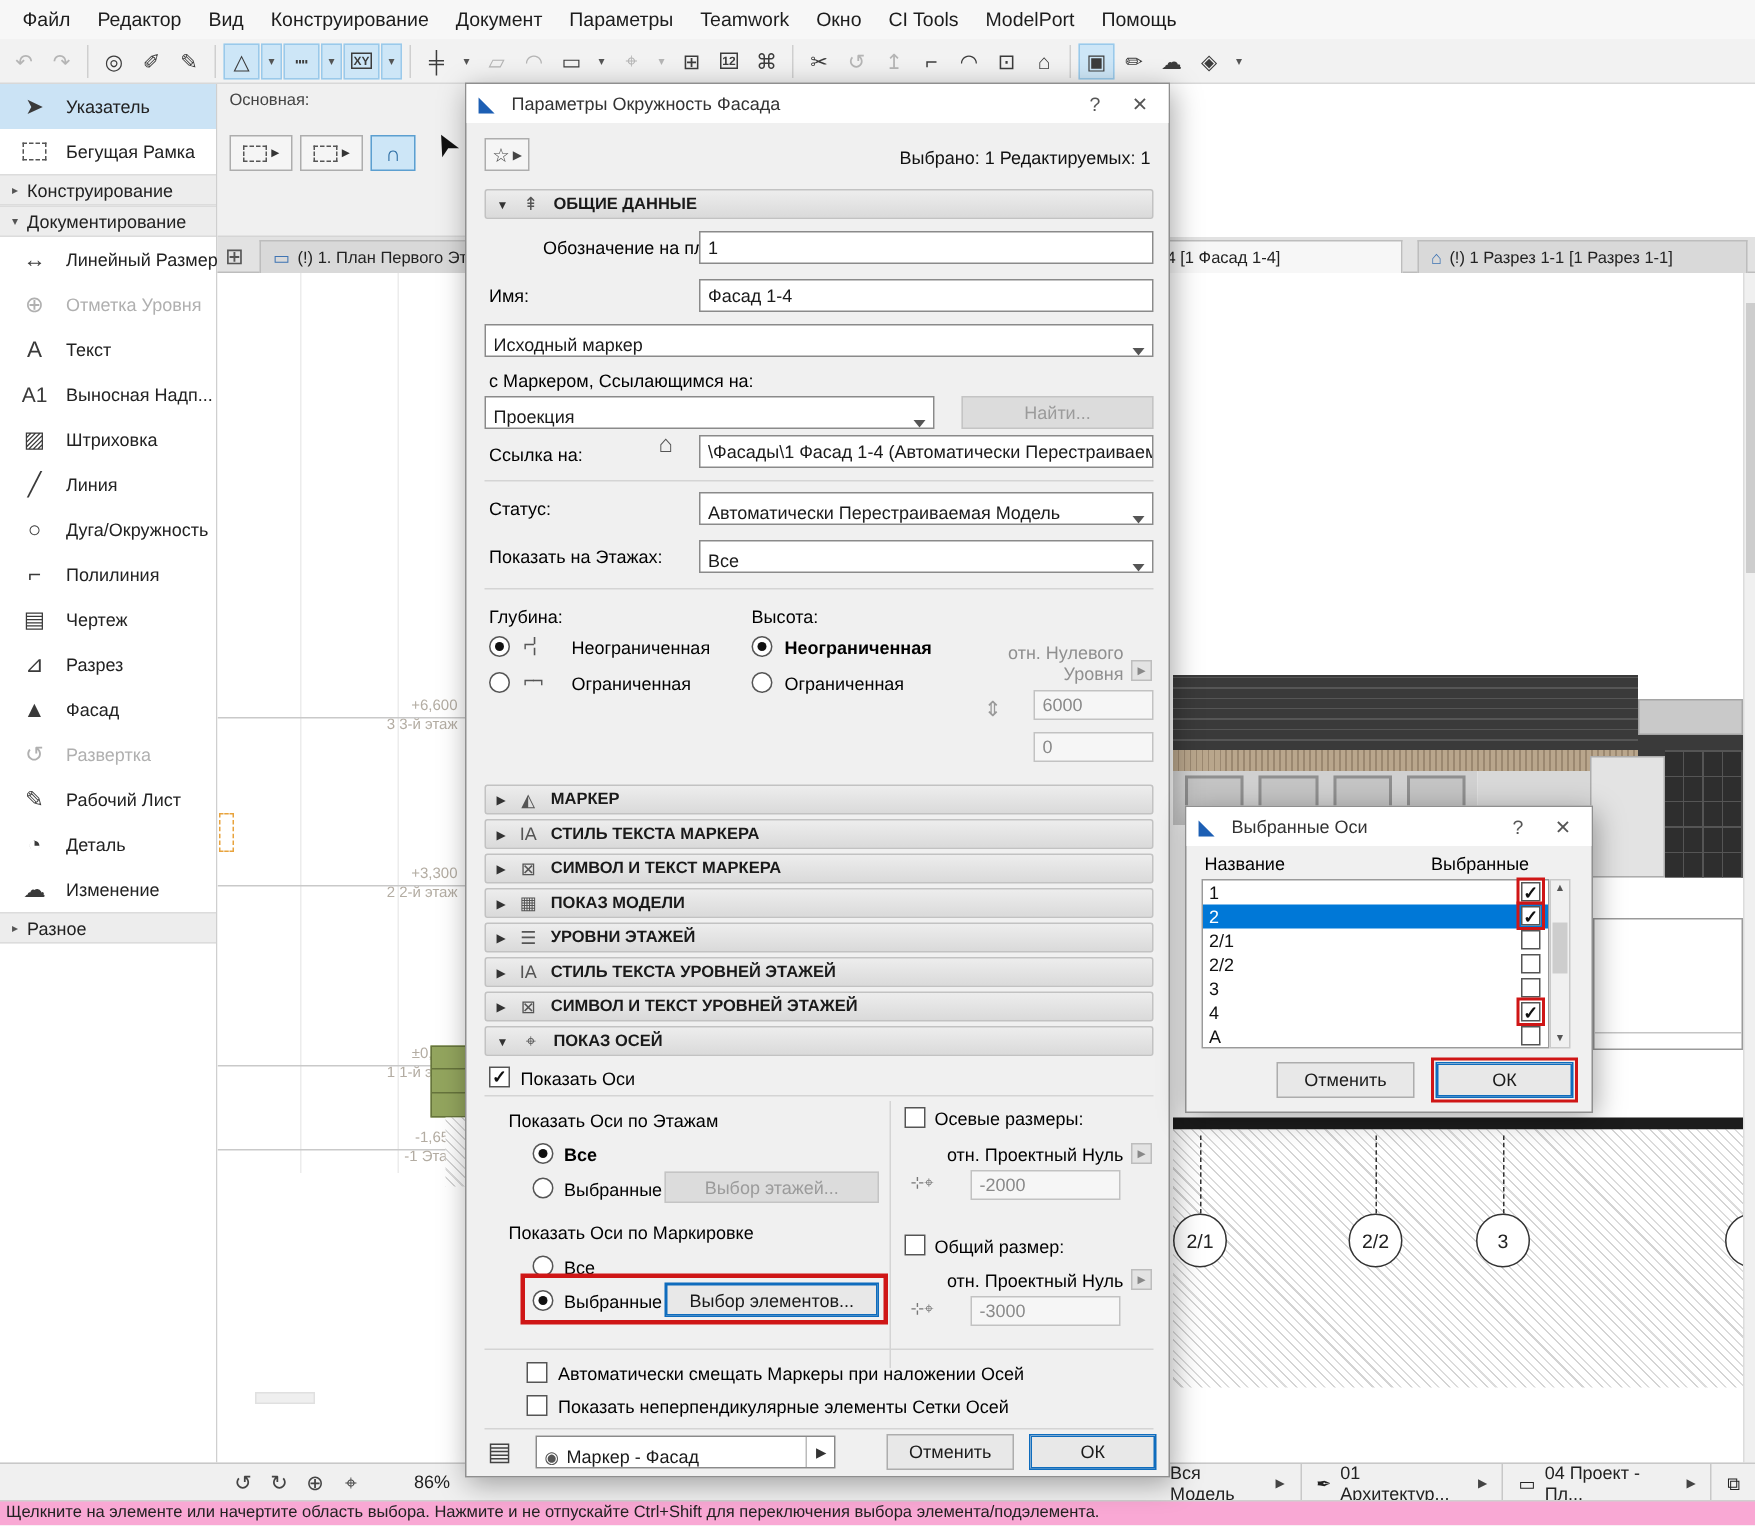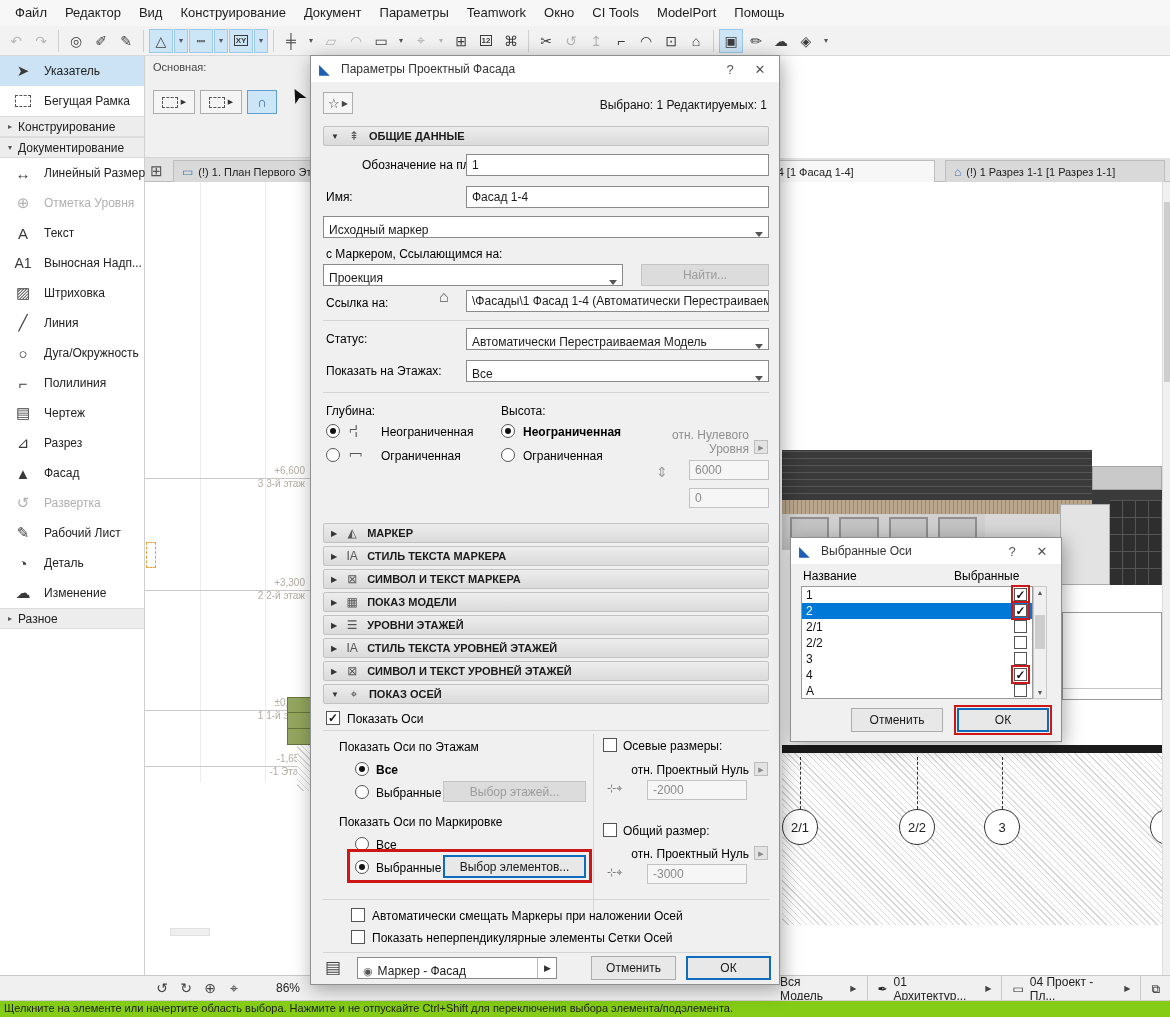--- a/index.html
+++ b/index.html
@@ -77,21 +77,21 @@
   .vthumb { position:absolute; left:1px; top:20px; width:6px; height:180px; background:#cdcdcd; }
 
   
   .bottombar { left:0; top:975px; width:1170px; height:25px; background:#f0f0f0; border-top:1px solid #c8c8c8; display:flex; align-items:center; }
   .bb-ico { width:24px; text-align:center; font-size:14px; color:#444; }
   .bb-zoom { margin-left:30px; font-size:12px; color:#222; }
   .bb-right { position:absolute; left:770px; top:0; height:25px; display:flex; align-items:center; }
   .bb-item { display:flex; align-items:center; gap:6px; padding:0 10px; font-size:12px; color:#222; border-left:1px solid #c8c8c8; height:25px; }
   .bb-item:first-child { border-left:none; }
   .bb-flyout { font-size:8px; color:#444; }
-  .statusbar { left:0; top:1000px; width:1170px; height:17px; background:#84cc16; border-top:1px solid #d0d0d0; font-size:11px; color:#222; padding:1px 0 0 4px; white-space:nowrap; }
+  .statusbar { left:0; top:1000px; width:1170px; height:17px; background:#f9a8d4; border-top:1px solid #d0d0d0; font-size:11px; color:#222; padding:1px 0 0 4px; white-space:nowrap; }
 
   
   .dialog { background:#f0f0f0; border:1px solid #8f8f8f; box-shadow:2px 4px 18px rgba(0,0,0,.35); }
   .dlg-main { left:310px; top:55px; width:470px; height:930px; z-index:10; }
   .dlg-axes { left:790px; top:537px; width:272px; height:205px; z-index:20; }
   .titlebar { position:absolute; left:0; top:0; right:0; height:26px; background:#ffffff; display:flex; align-items:center; padding:0 8px; gap:8px; }
   .titlebar .t-title { font-size:12px; color:#333; flex:1; }
   .logo { width:14px; height:14px; color:#1d5fb4; font-size:14px; line-height:14px; }
   .t-help,.t-close { font-size:13px; color:#555; width:22px; text-align:center; }
   .fav-btn { position:absolute; left:12px; top:36px; width:30px; height:22px; border:1px solid #adadad; background:#f5f5f5; display:flex; align-items:center; justify-content:center; gap:2px; font-size:13px; color:#444; }
@@ -392,21 +392,21 @@
     </div>
   </div>
 
   <div class="abs statusbar">
     <span>Щелкните на элементе или начертите область выбора. Нажмите и не отпускайте Ctrl+Shift для переключения выбора элемента/подэлемента.</span>
   </div>
 
   <div class="abs dialog dlg-main">
     <div class="titlebar">
       <span class="logo">◣</span>
-      <span class="t-title">Параметры Проектный Фасада</span>
+      <span class="t-title">Параметры Окружность Фасада</span>
       <span class="t-help">?</span>
       <span class="t-close">✕</span>
     </div>
     <div class="fav-btn">
       <span>☆</span>
       <span style="font-size:8px;">▶</span>
     </div>
     <div class="sel-info">Выбрано: 1 Редактируемых: 1</div>
 
     <div class="sechdr" style="top:70px;">

